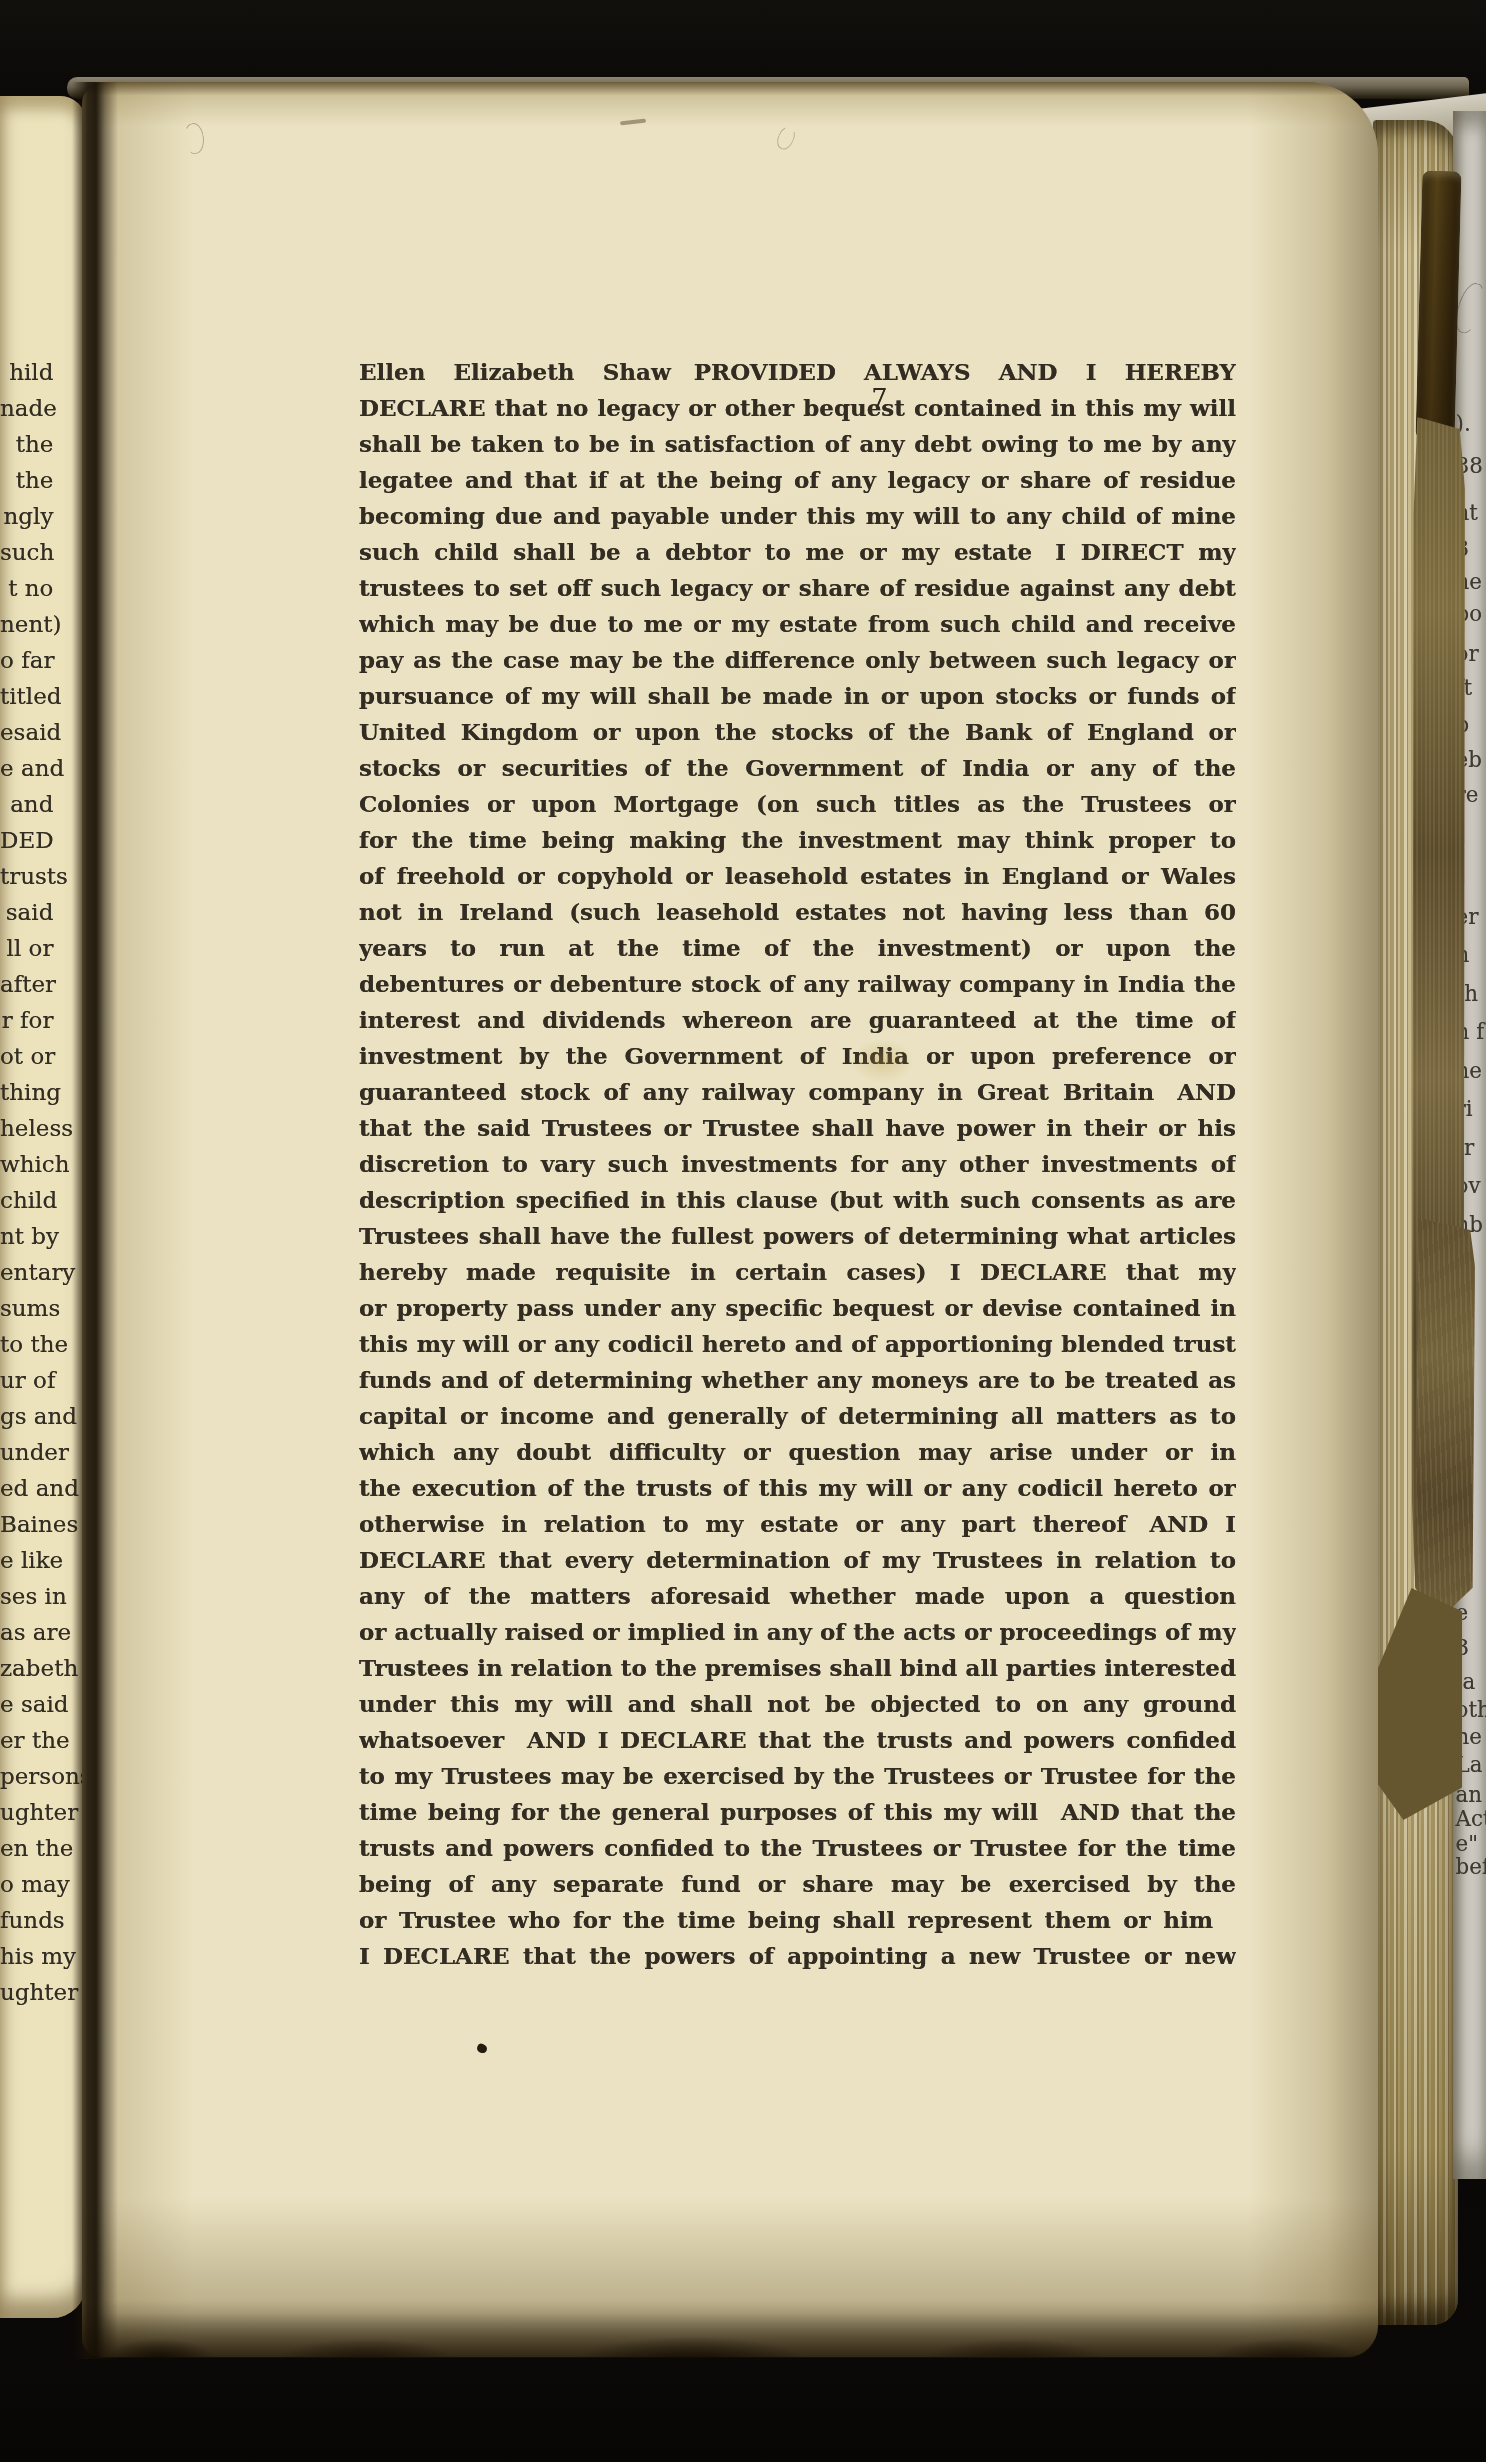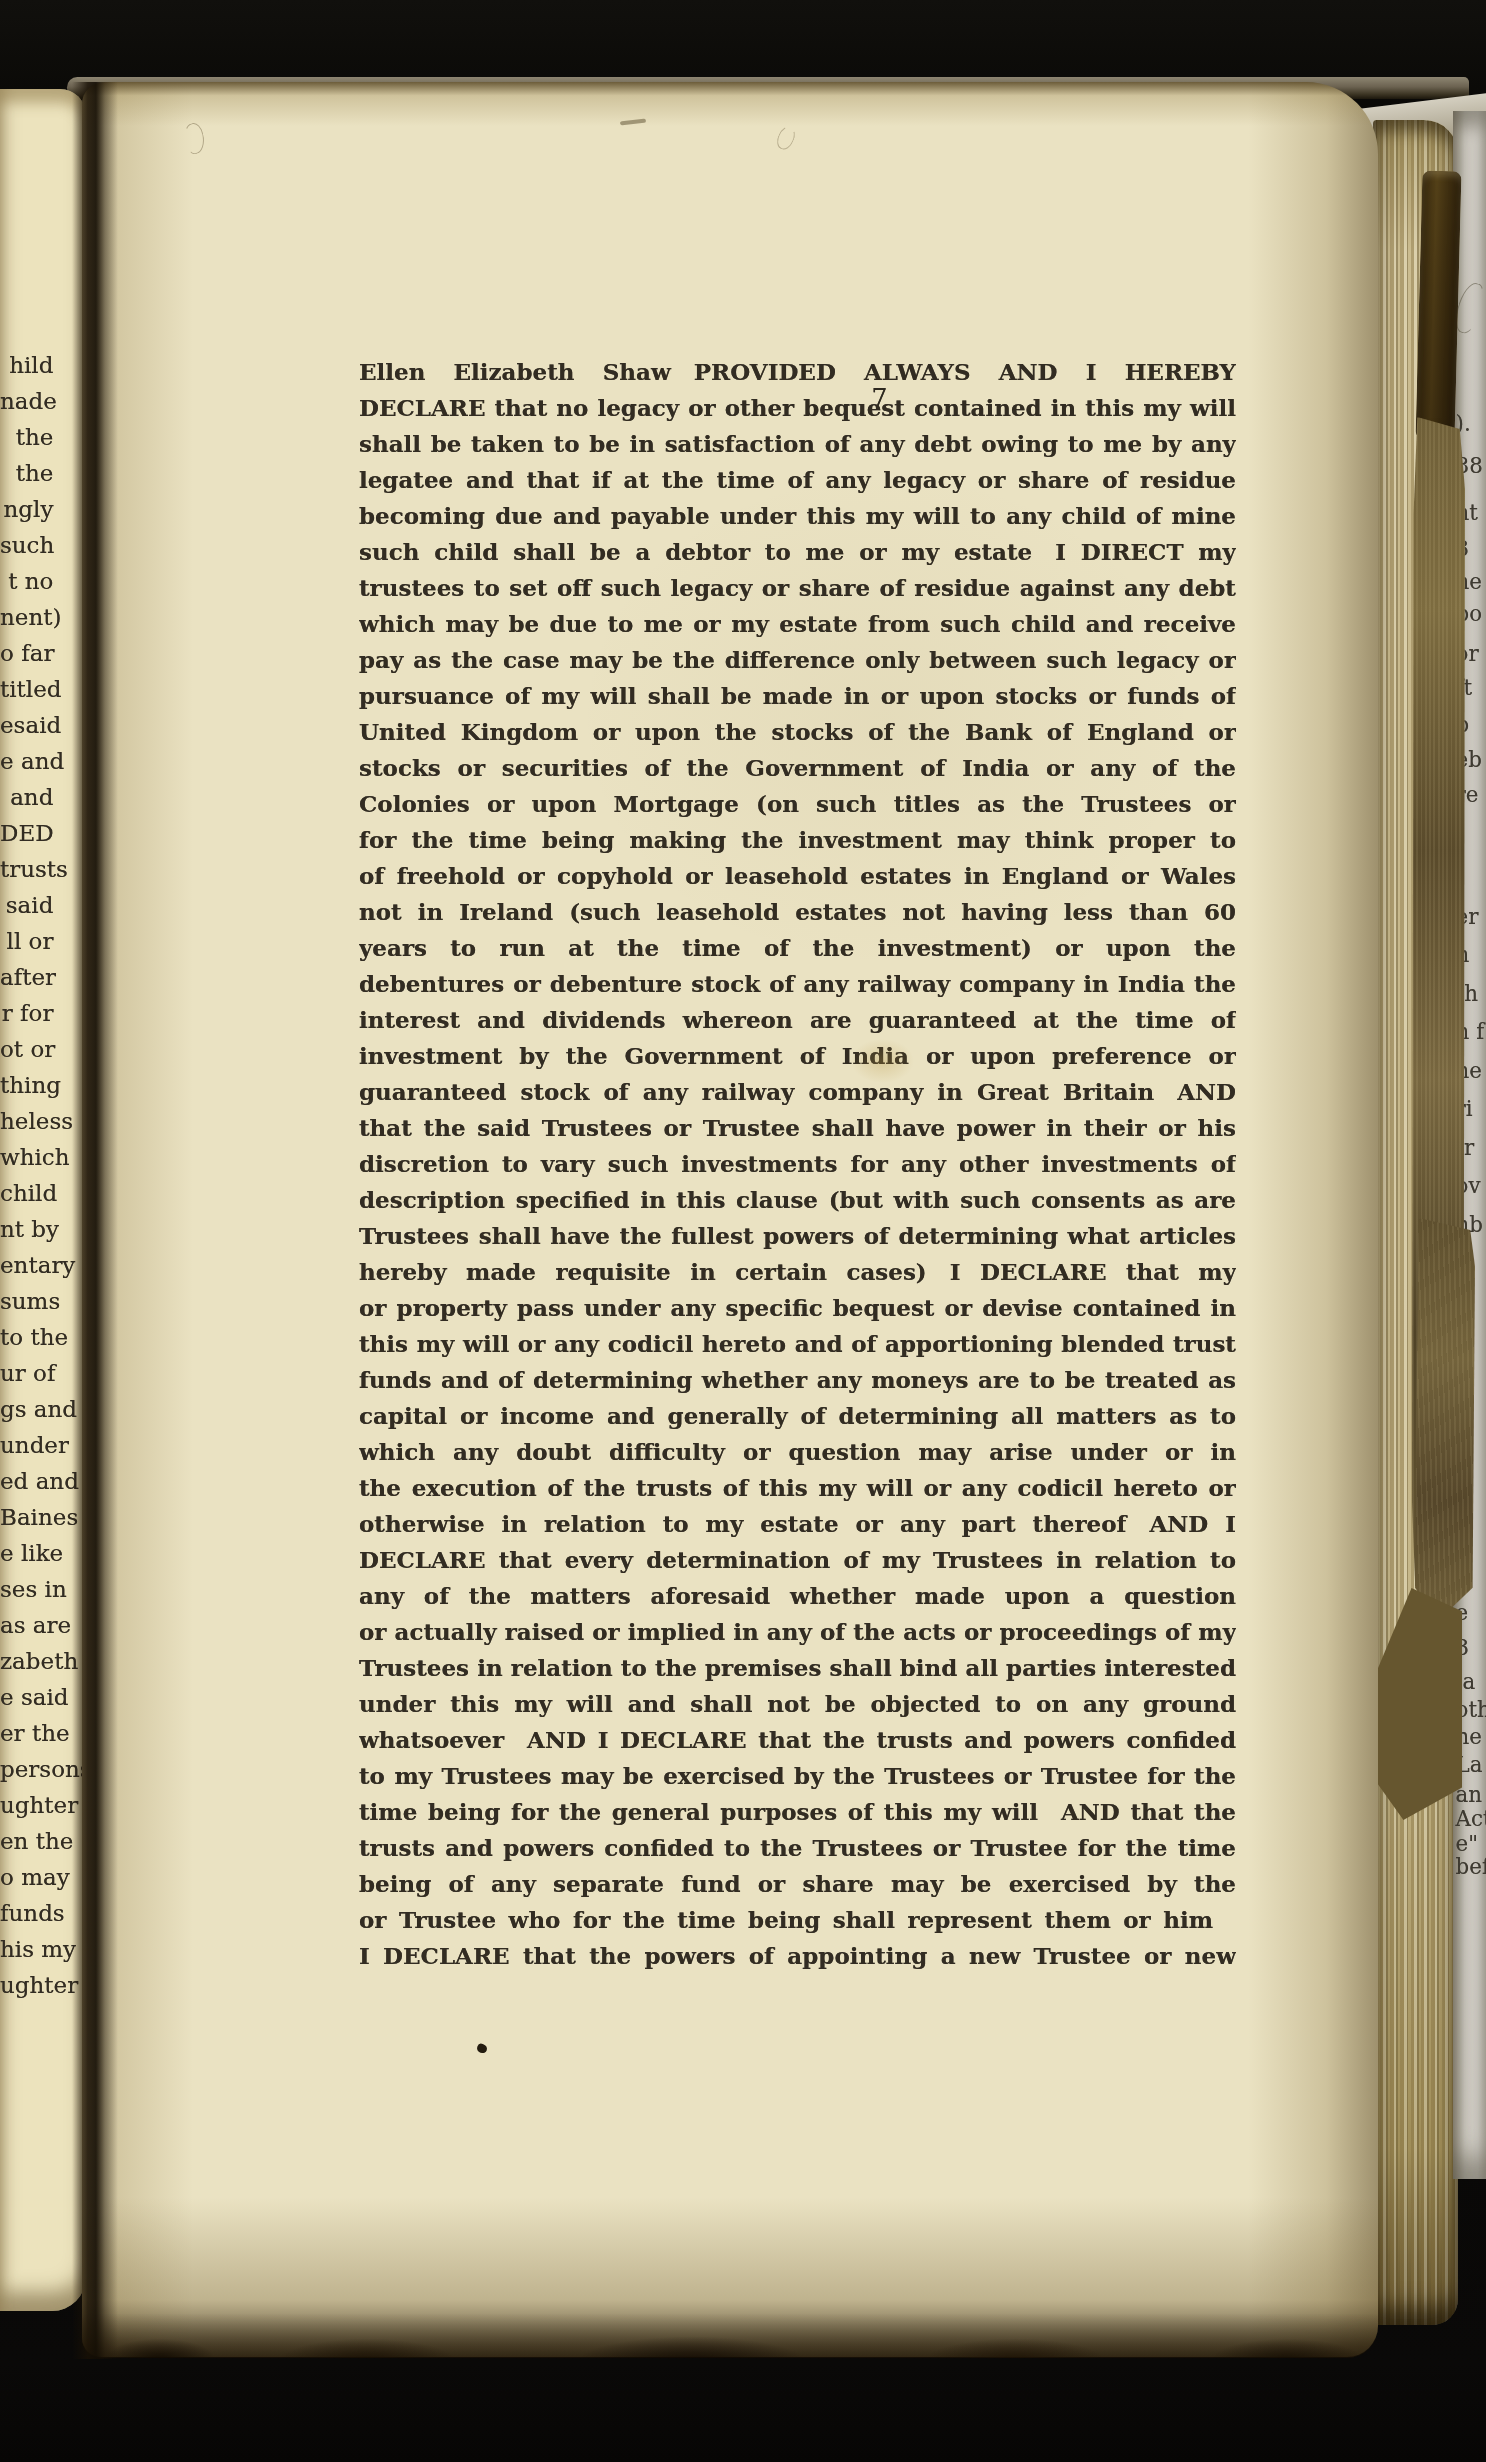--- a/index.html
+++ b/index.html
@@ -52,21 +52,21 @@
     clip-path:polygon(6% 0,92% 3%,100% 12%,96% 92%,40% 100%,0 92%);
     background:
       repeating-linear-gradient(88deg,rgba(240,222,170,.09) 0 1.7px,rgba(0,0,0,0) 1.7px 5.1px),
       linear-gradient(180deg,#5e4f2e 0%,#73633c 35%,#55462a 70%,#6e5e38 100%);}
   .tape3{left:1361px;top:1588px;width:101px;height:232px;
     clip-path:polygon(0 52%,50% 0,100% 10%,100% 86%,42% 100%,6% 78%);
     background:linear-gradient(160deg,#8a7a4c 0%,#6d5d37 40%,#52442а 70%,#6e5e38 100%);
     background-color:#66562f;}
 
   
-  .left-page{left:0;top:89px;width:86px;height:2222px;border-radius:0 26px 34px 0;
+  .left-page{left:0;top:96px;width:86px;height:2222px;border-radius:0 26px 34px 0;
     background:linear-gradient(90deg,#ece3bd 0%,#eae0b8 58%,#d6c693 76%,#9a8352 89%,#4c3b1c 97%,#241a0a 100%),
                linear-gradient(180deg,#c7b585 0%,#ece3bd 3%,#ece3bd 96%,#b6a univers 0%);
     background-color:#ece3bd;
     box-shadow:inset 0 13.7px 13.7px rgba(120,95,45,.45), inset 0 -19px 19px rgba(90,70,30,.5);}
   .lcol{left:0;top:258px;width:56px;}
   .lfrag{position:static;display:block;height:36px;line-height:36px;text-align:right;
     padding-right:2.6px;font-size:23px;color:#322c22;text-shadow:0 0 0.5px rgba(50,44,34,.7);
     white-space:nowrap;overflow:visible;}
 
   
@@ -214,21 +214,21 @@
 
   <div class="main-page">
     <div class="dash"></div>
     <div class="squig2"></div>
     <div class="squig3"></div>
     <div class="pagenum">7</div>
     <div class="textblock">
         <div class="tline">Ellen Elizabeth Shaw PROVIDED ALWAYS AND I HEREBY</div>
         <div class="tline">DECLARE that no legacy or other bequest contained in this my will</div>
         <div class="tline">shall be taken to be in satisfaction of any debt owing to me by any</div>
-        <div class="tline">legatee and that if at the time of any legacy or share of residue</div>
+        <div class="tline">legatee and that if at the being of any legacy or share of residue</div>
         <div class="tline">becoming due and payable under this my will to any child of mine</div>
         <div class="tline">such child shall be a debtor to me or my estate I DIRECT my</div>
         <div class="tline">trustees to set off such legacy or share of residue against any debt</div>
         <div class="tline">which may be due to me or my estate from such child and receive or</div>
         <div class="tline">pay as the case may be the difference only between such legacy or</div>
         <div class="tline">pursuance of my will shall be made in or upon stocks or funds of the</div>
         <div class="tline">United Kingdom or upon the stocks of the Bank of England or</div>
         <div class="tline">stocks or securities of the Government of India or any of the British</div>
         <div class="tline">Colonies or upon Mortgage (on such titles as the Trustees or Trustee</div>
         <div class="tline">for the time being making the investment may think proper to accept)</div>

